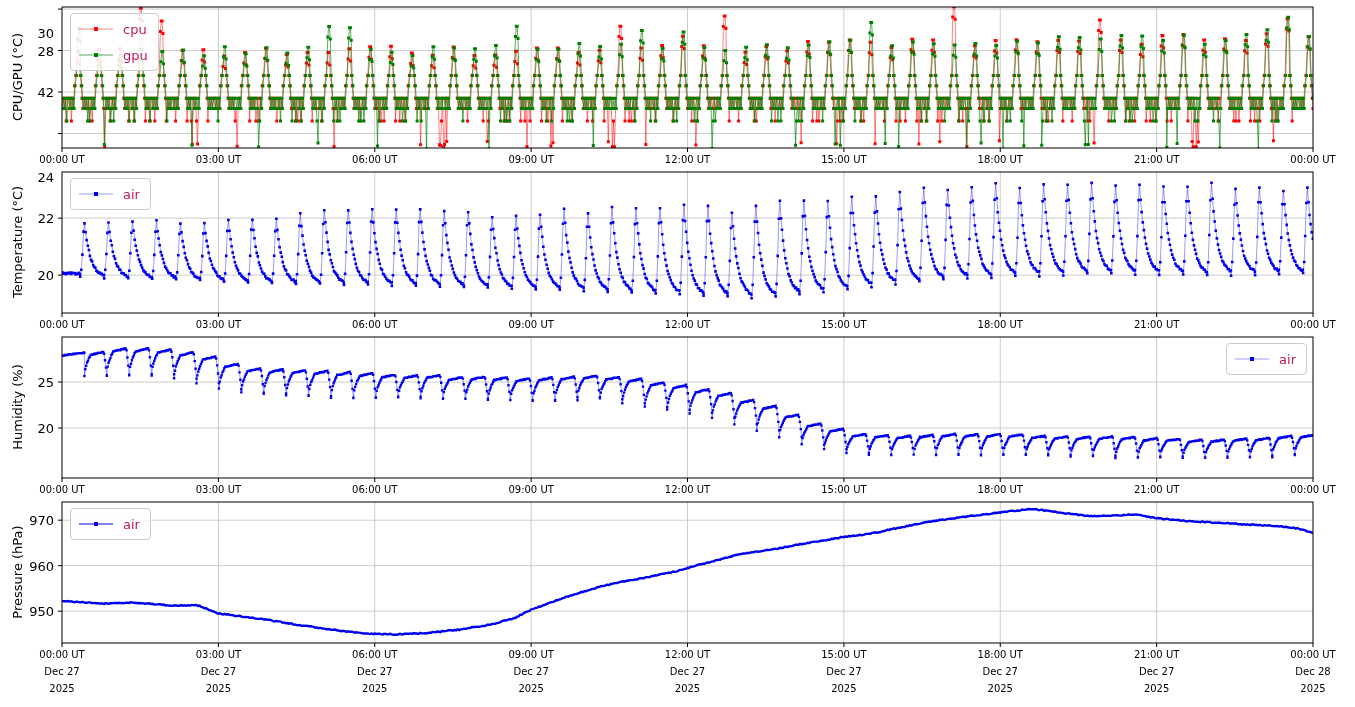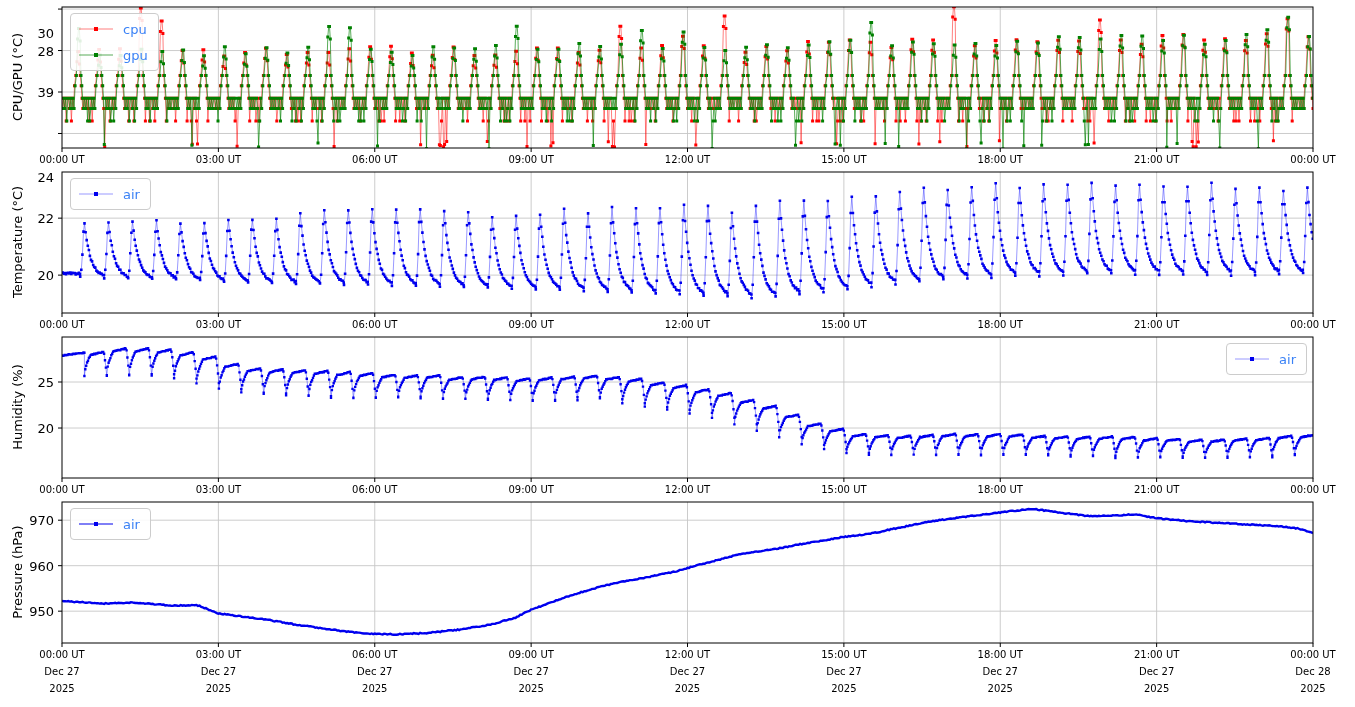--- a/index.html
+++ b/index.html
@@ -37,21 +37,21 @@
   .legend{
     position:absolute;
     background:rgba(255,255,255,0.88);
     border:1px solid #cccccc;
     border-radius:4px;
     padding:2px 10px 2px 7px;
     z-index:5;
   }
   .lentry{display:flex;align-items:center;height:26px;}
   .lentry svg{position:static;display:block;}
-  .lentry span{font-size:13px;margin-left:9px;color:#3b82f6;}
+  .lentry span{font-size:13px;margin-left:9px;color:#be185d;}
 </style>
 </head>
 <body>
 
 <div class="figure">
   <svg id="plot" width="1355" height="707">
       <g>
         <line x1="218.375" y1="7" x2="218.375" y2="148" stroke="#c6c6c6" stroke-width="0.9"></line>
         <line x1="374.75" y1="7" x2="374.75" y2="148" stroke="#c6c6c6" stroke-width="0.9"></line>
         <line x1="531.125" y1="7" x2="531.125" y2="148" stroke="#c6c6c6" stroke-width="0.9"></line>
@@ -178,34 +178,34 @@
         <line x1="58" y1="565.6774193548388" x2="62" y2="565.6774193548388" stroke="#000000" stroke-width="1"></line>
         <line x1="58" y1="520.1935483870968" x2="62" y2="520.1935483870968" stroke="#000000" stroke-width="1"></line>
       </g>
     </svg>
   <div class="ylabel" style="left:10px;top:77px">CPU/GPU (°C)</div>
   <div class="ylabel" style="left:10px;top:242px">Temperature (°C)</div>
   <div class="ylabel" style="left:10px;top:407px">Humidity (%)</div>
   <div class="ylabel" style="left:10px;top:572px">Pressure (hPa)</div>
   <div id="overlays">
       <div class="ytick" style="left:16px;top:133.48529411764707px;width:38px;margin-top:44px;">24</div>
-      <div class="ytick" style="left:16px;top:92.01470588235296px;width:38px;">39</div>
+      <div class="ytick" style="left:16px;top:92.01470588235296px;width:38px;">42</div>
       <div class="ytick" style="left:16px;top:50.54411764705884px;width:38px;">28</div>
       <div class="ytick" style="left:16px;top:9.073529411764724px;width:38px;margin-top:24px;">30</div>
       <div class="xtick" style="left:62px;top:154px;">00:00 UT</div>
       <div class="xtick" style="left:218.375px;top:154px;">03:00 UT</div>
       <div class="xtick" style="left:374.75px;top:154px;">06:00 UT</div>
       <div class="xtick" style="left:531.125px;top:154px;">09:00 UT</div>
       <div class="xtick" style="left:687.5px;top:154px;">12:00 UT</div>
       <div class="xtick" style="left:843.875px;top:154px;">15:00 UT</div>
       <div class="xtick" style="left:1000.25px;top:154px;">18:00 UT</div>
       <div class="xtick" style="left:1156.625px;top:154px;">21:00 UT</div>
       <div class="xtick" style="left:1313px;top:154px;">00:00 UT</div>
       <div class="ytick" style="left:16px;top:275.1151515151516px;width:38px;">20</div>
-      <div class="ytick" style="left:16px;top:218.14545454545458px;width:38px;">22</div>
+      <div class="ytick" style="left:27px;top:218.14545454545458px;width:38px;text-align:center;">22</div>
       <div class="xtick" style="left:62px;top:319px;">00:00 UT</div>
       <div class="xtick" style="left:218.375px;top:319px;">03:00 UT</div>
       <div class="xtick" style="left:374.75px;top:319px;">06:00 UT</div>
       <div class="xtick" style="left:531.125px;top:319px;">09:00 UT</div>
       <div class="xtick" style="left:687.5px;top:319px;">12:00 UT</div>
       <div class="xtick" style="left:843.875px;top:319px;">15:00 UT</div>
       <div class="xtick" style="left:1000.25px;top:319px;">18:00 UT</div>
       <div class="xtick" style="left:1156.625px;top:319px;">21:00 UT</div>
       <div class="xtick" style="left:1313px;top:319px;">00:00 UT</div>
       <div class="ytick" style="left:16px;top:428.02415143603133px;width:38px;">20</div>

